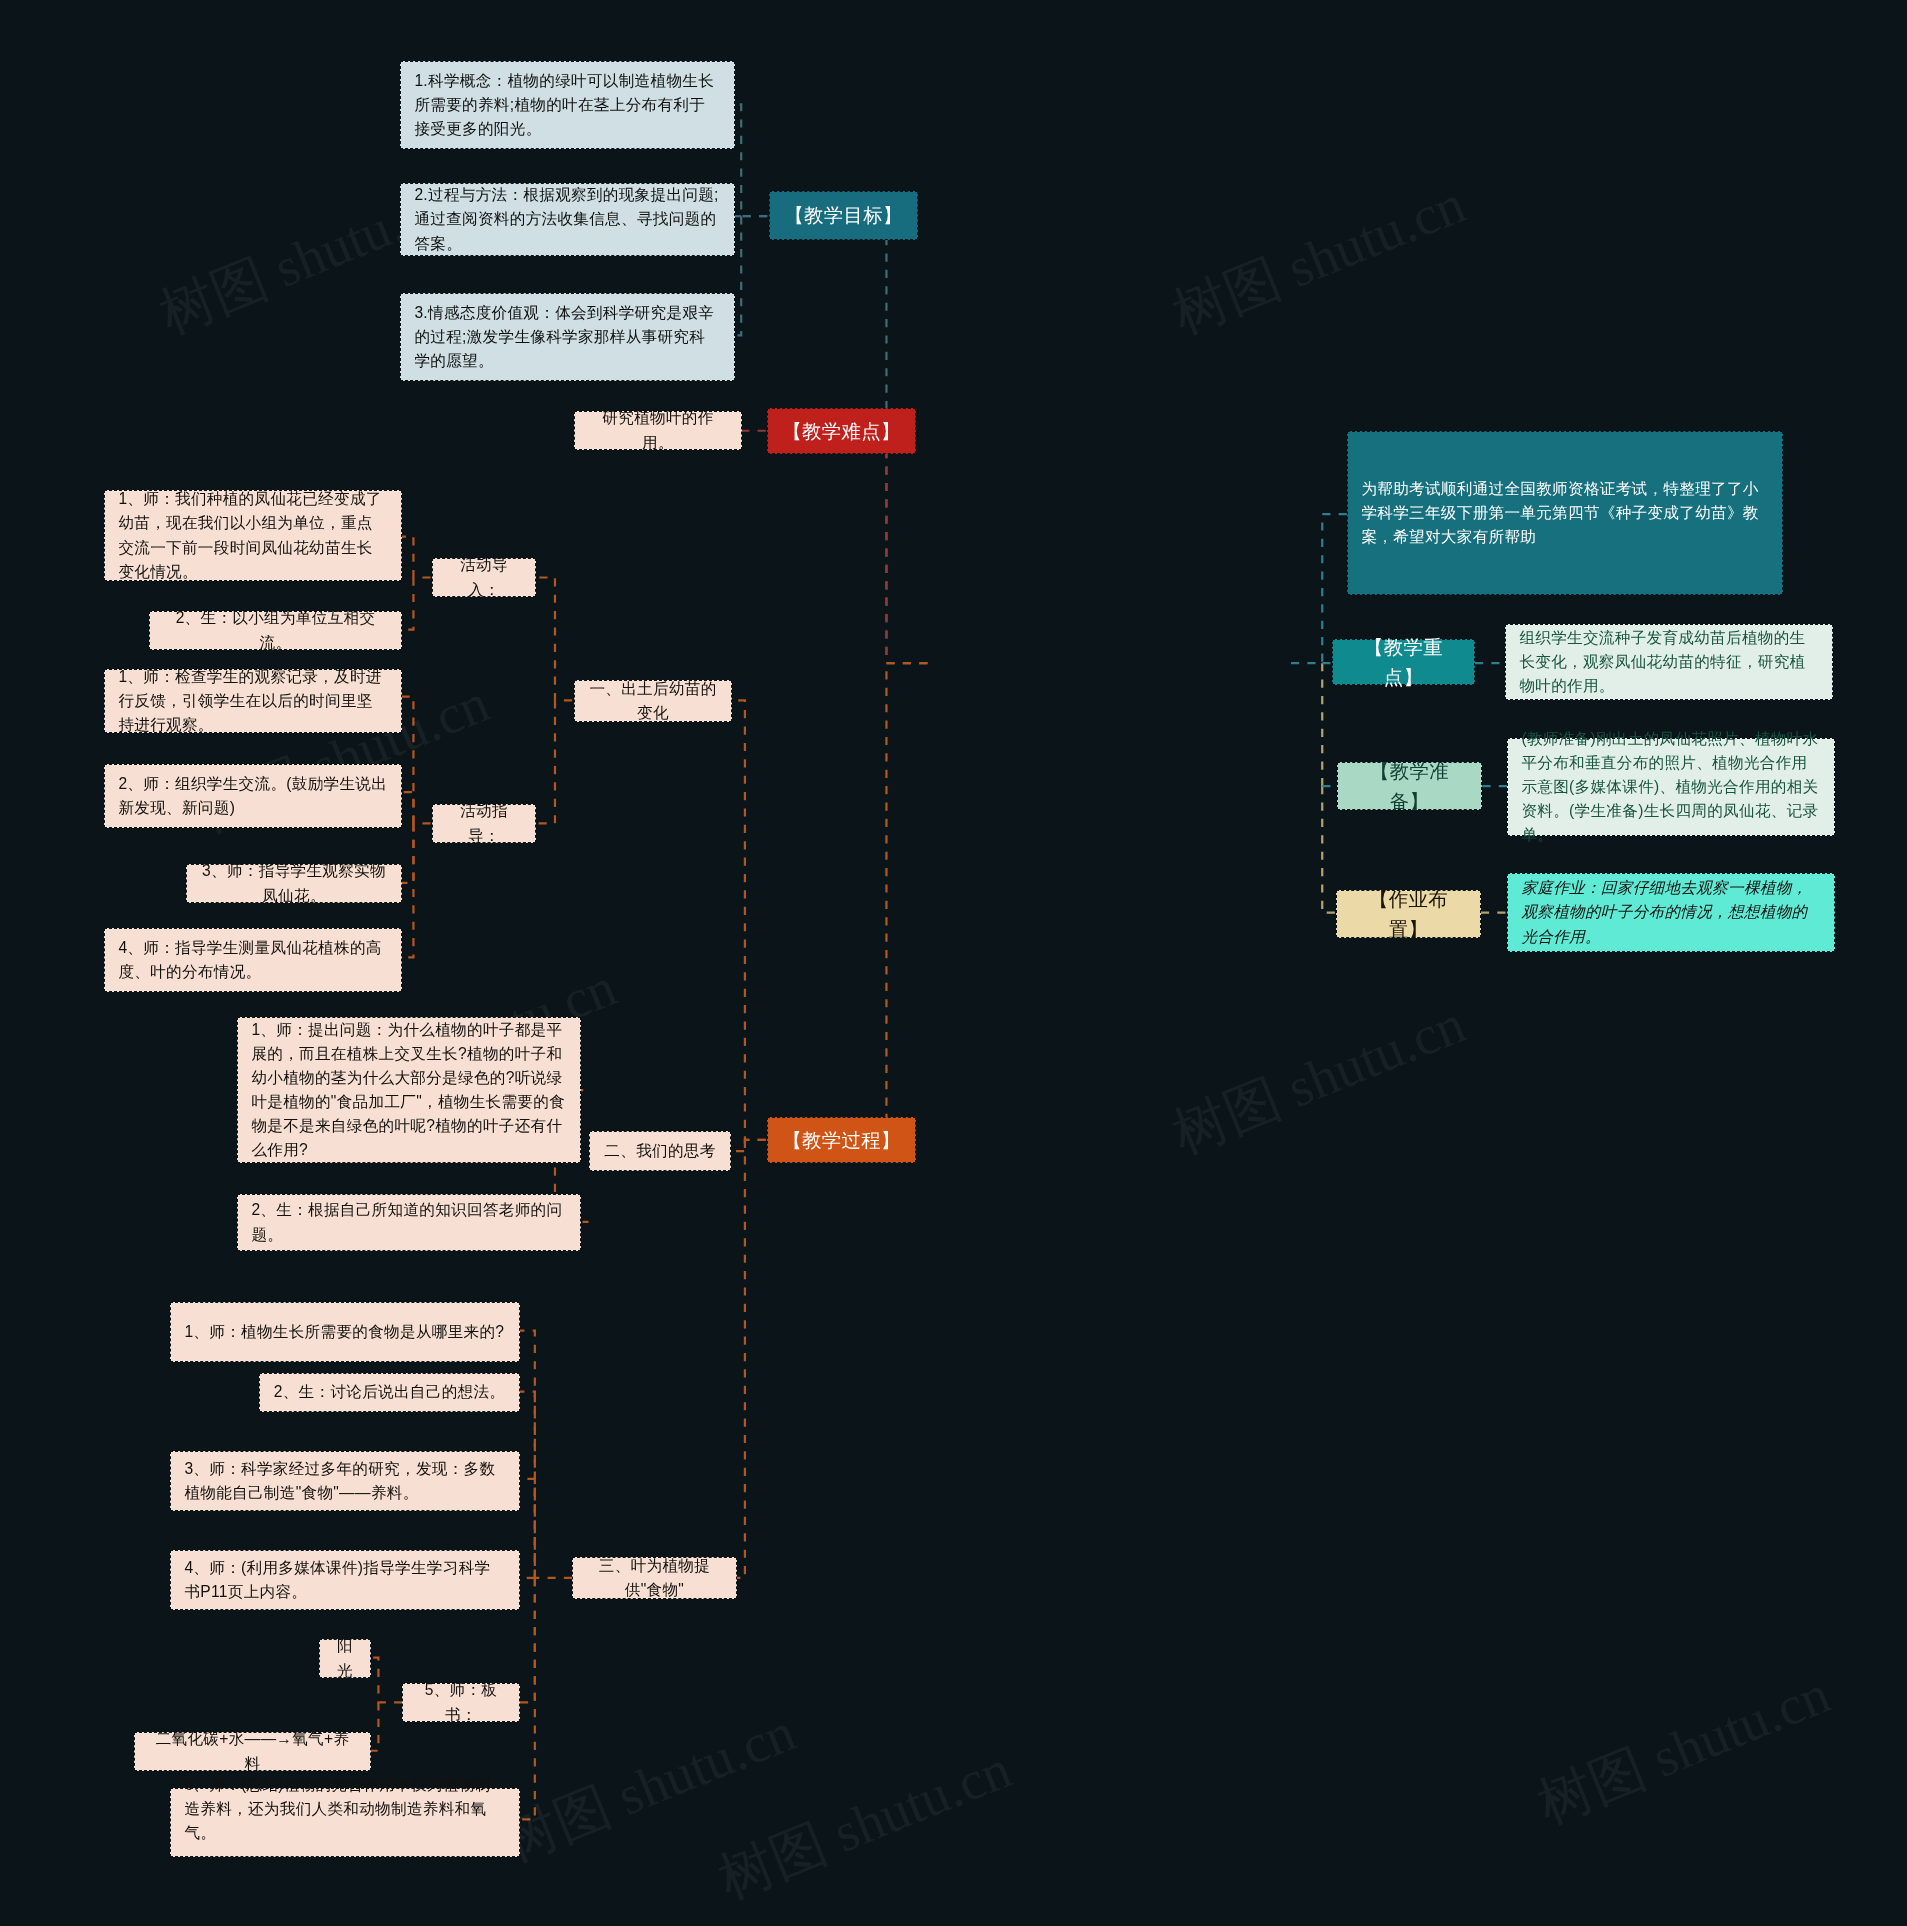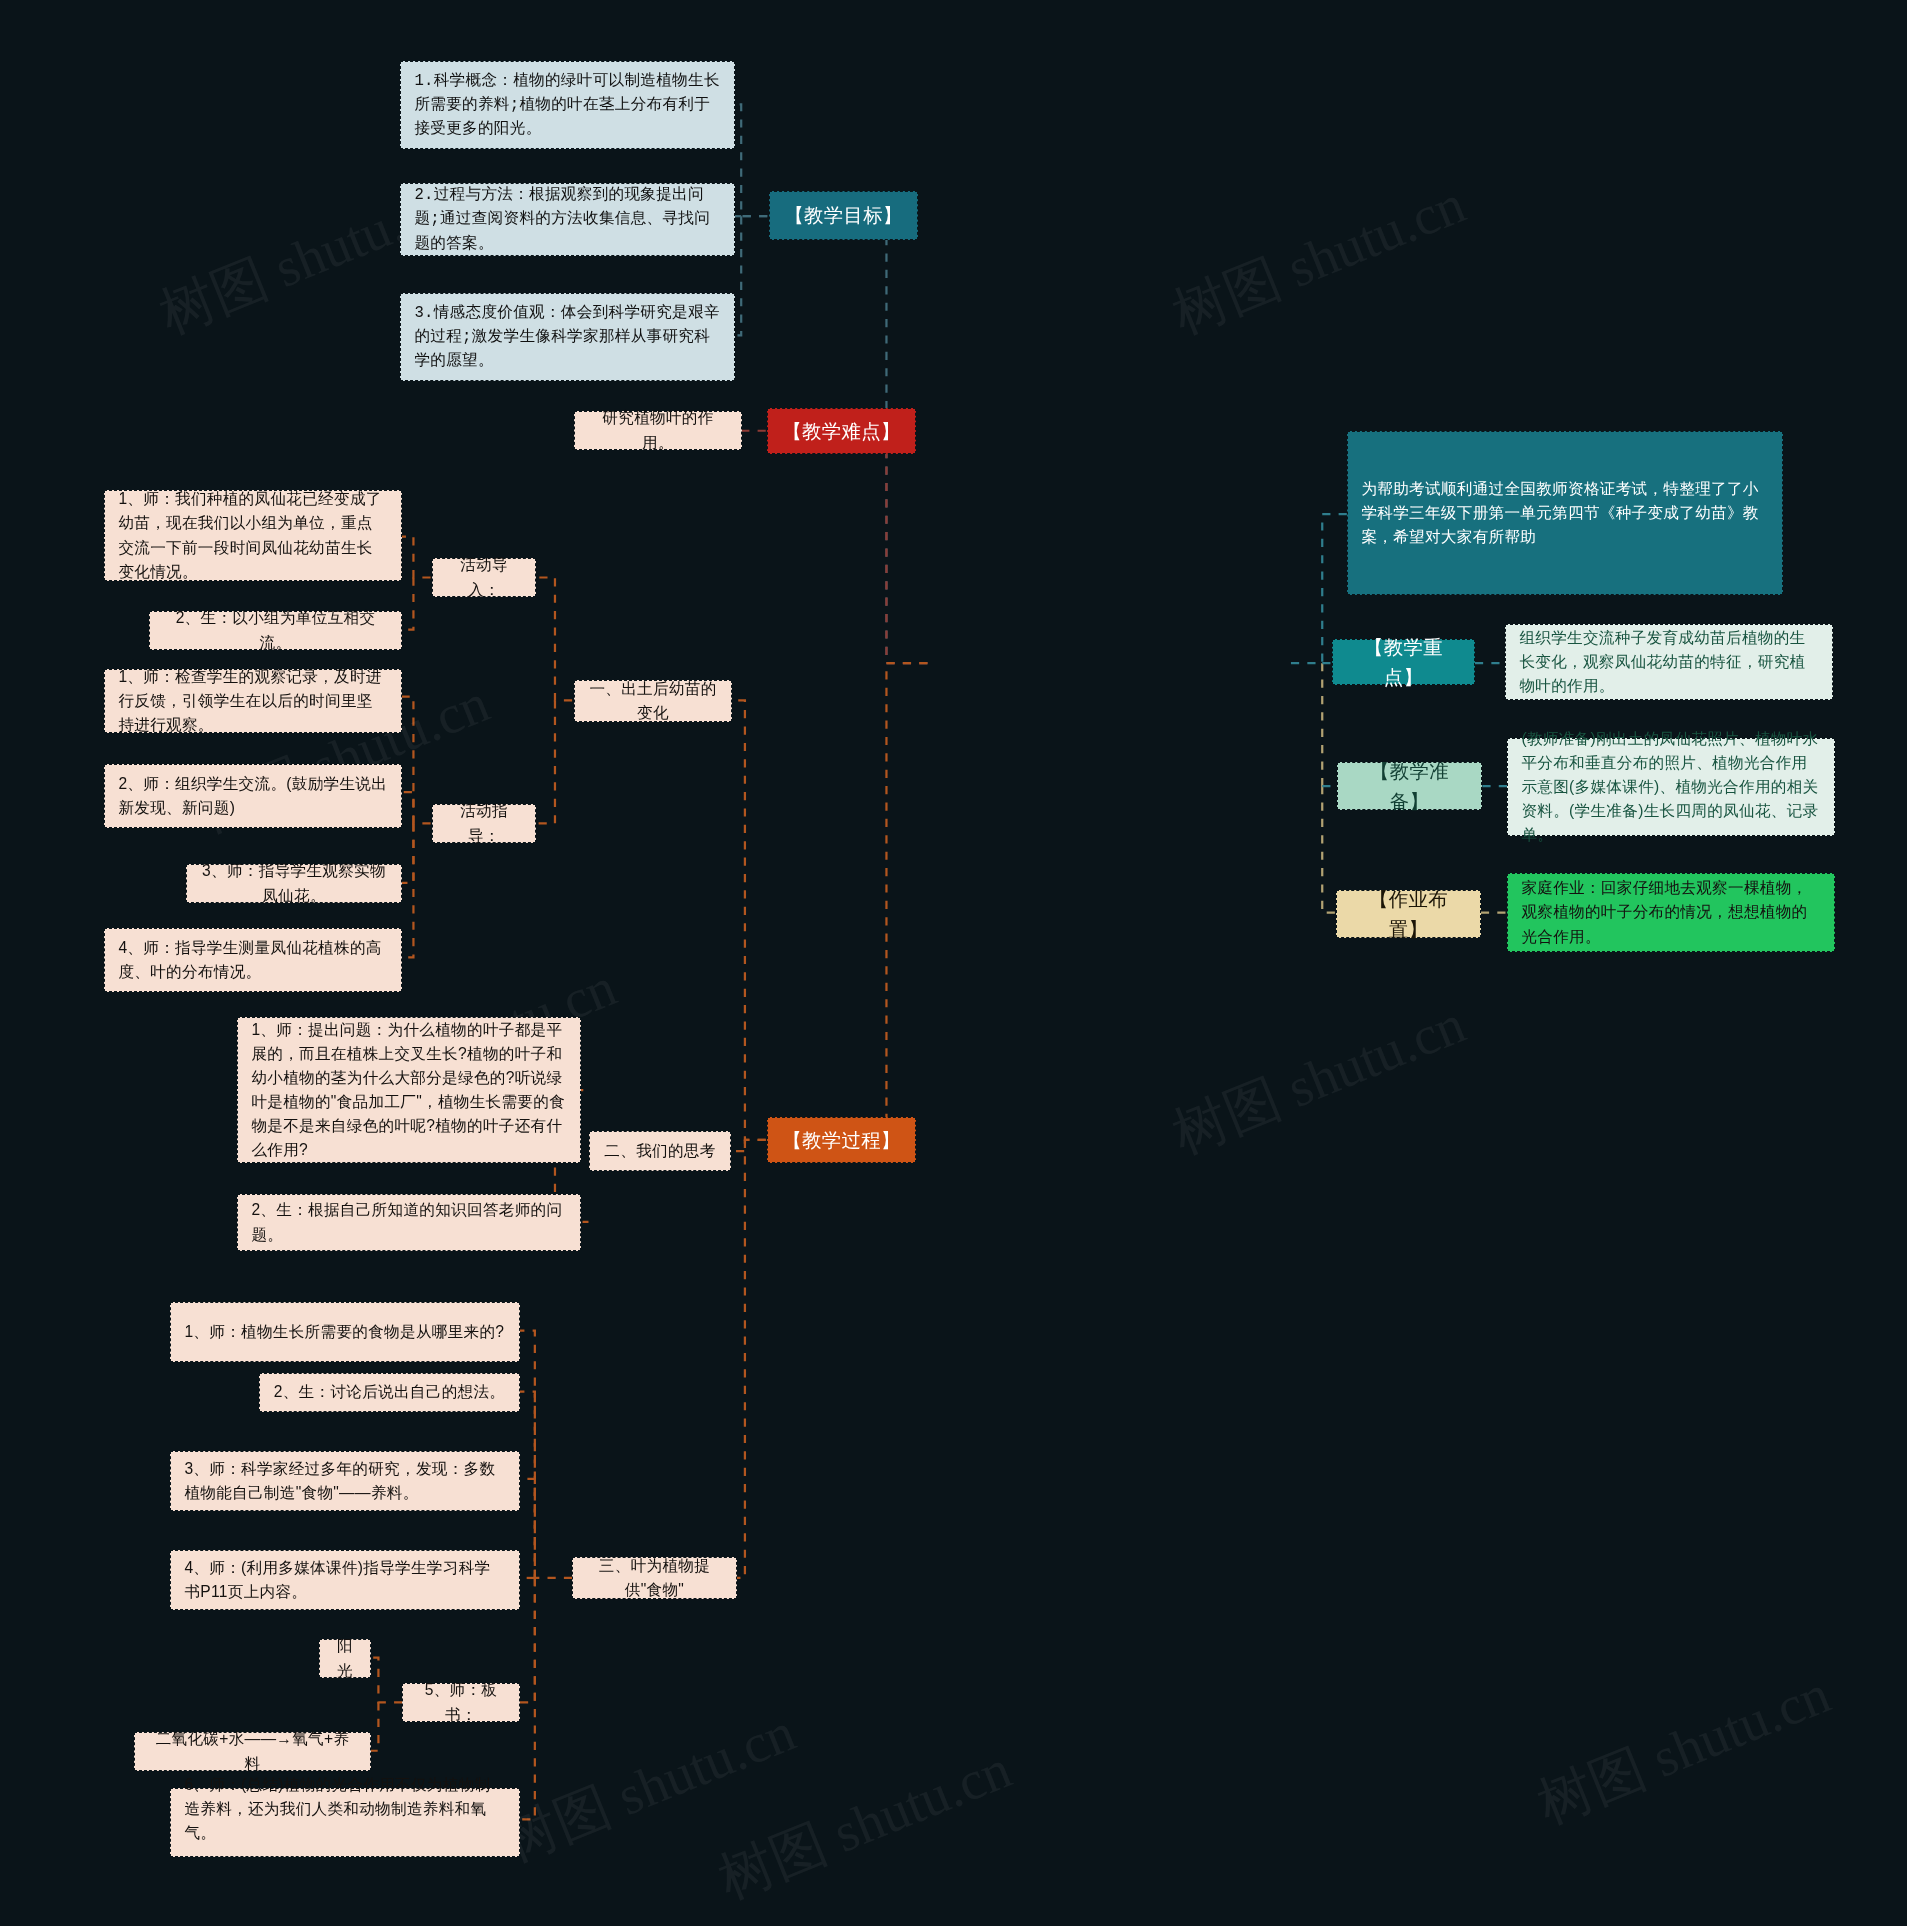--- a/index.html
+++ b/index.html
@@ -16,24 +16,24 @@
     padding:10.4px 13.4px;
     font-size:15.6px;line-height:1.55;
     letter-spacing:0.3px;
     z-index:5;
   }
   .node .txt{display:block;width:100%;}
   .dashed{border:1.5px dashed #0a1419;}
   .center-lbl .txt{text-align:center;}
 
   
-  .sky     {background:#cfdfe4;color:#111;font-family:Liberation Mono, monospace;}
+  .sky     {background:#cfdfe4;color:#111;}
   .mint    {background:#e2efe9;color:#185440;}
   .peach   {background:#f7e0d3;color:#14110f;}
-  .cream   {background:#22c55e;color:#14110f;}
+  .cream   {background:#5eead4;color:#14110f;font-style:italic;}
   .teal-bx {background:#176c7e;color:#ffffff;}
   .teal2   {background:#0f8a8f;color:#ffffff;}
   .teal-big{background:#17707e;color:#ffffff;}
   .green   {background:#a9d8c4;color:#123f33;}
   .sand    {background:#ebd9a8;color:#1b1507;}
   .red     {background:#c0201b;color:#ffffff;}
   .orange  {background:#cf5415;color:#ffffff;}
 
   .key-node{justify-content:center;font-size:19.4px;font-weight:400;}
   .key-node .txt{text-align:center;}

